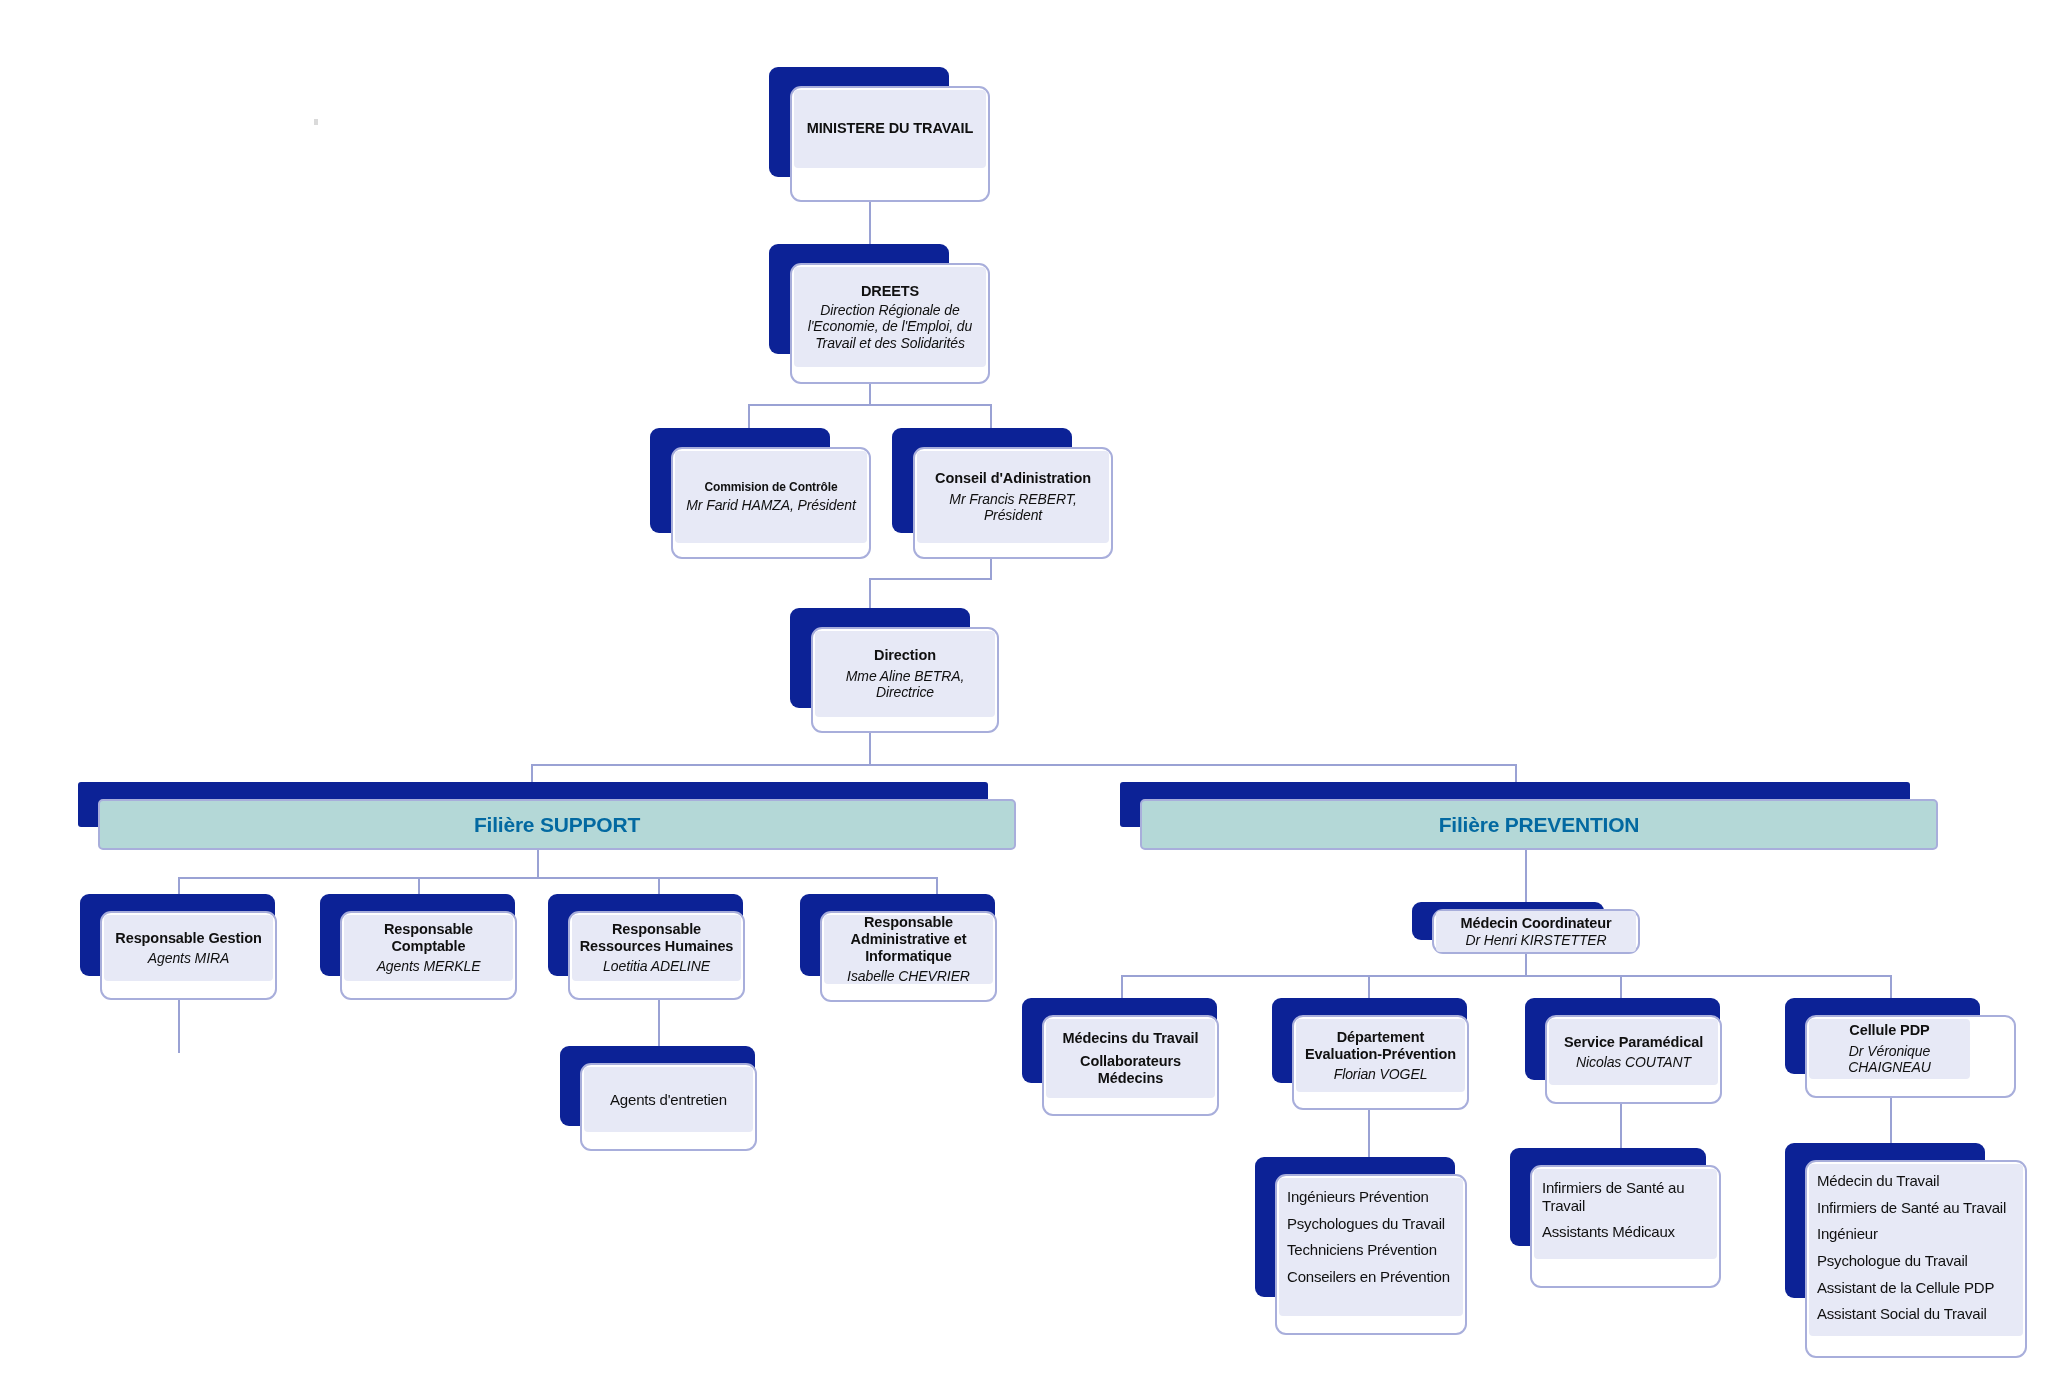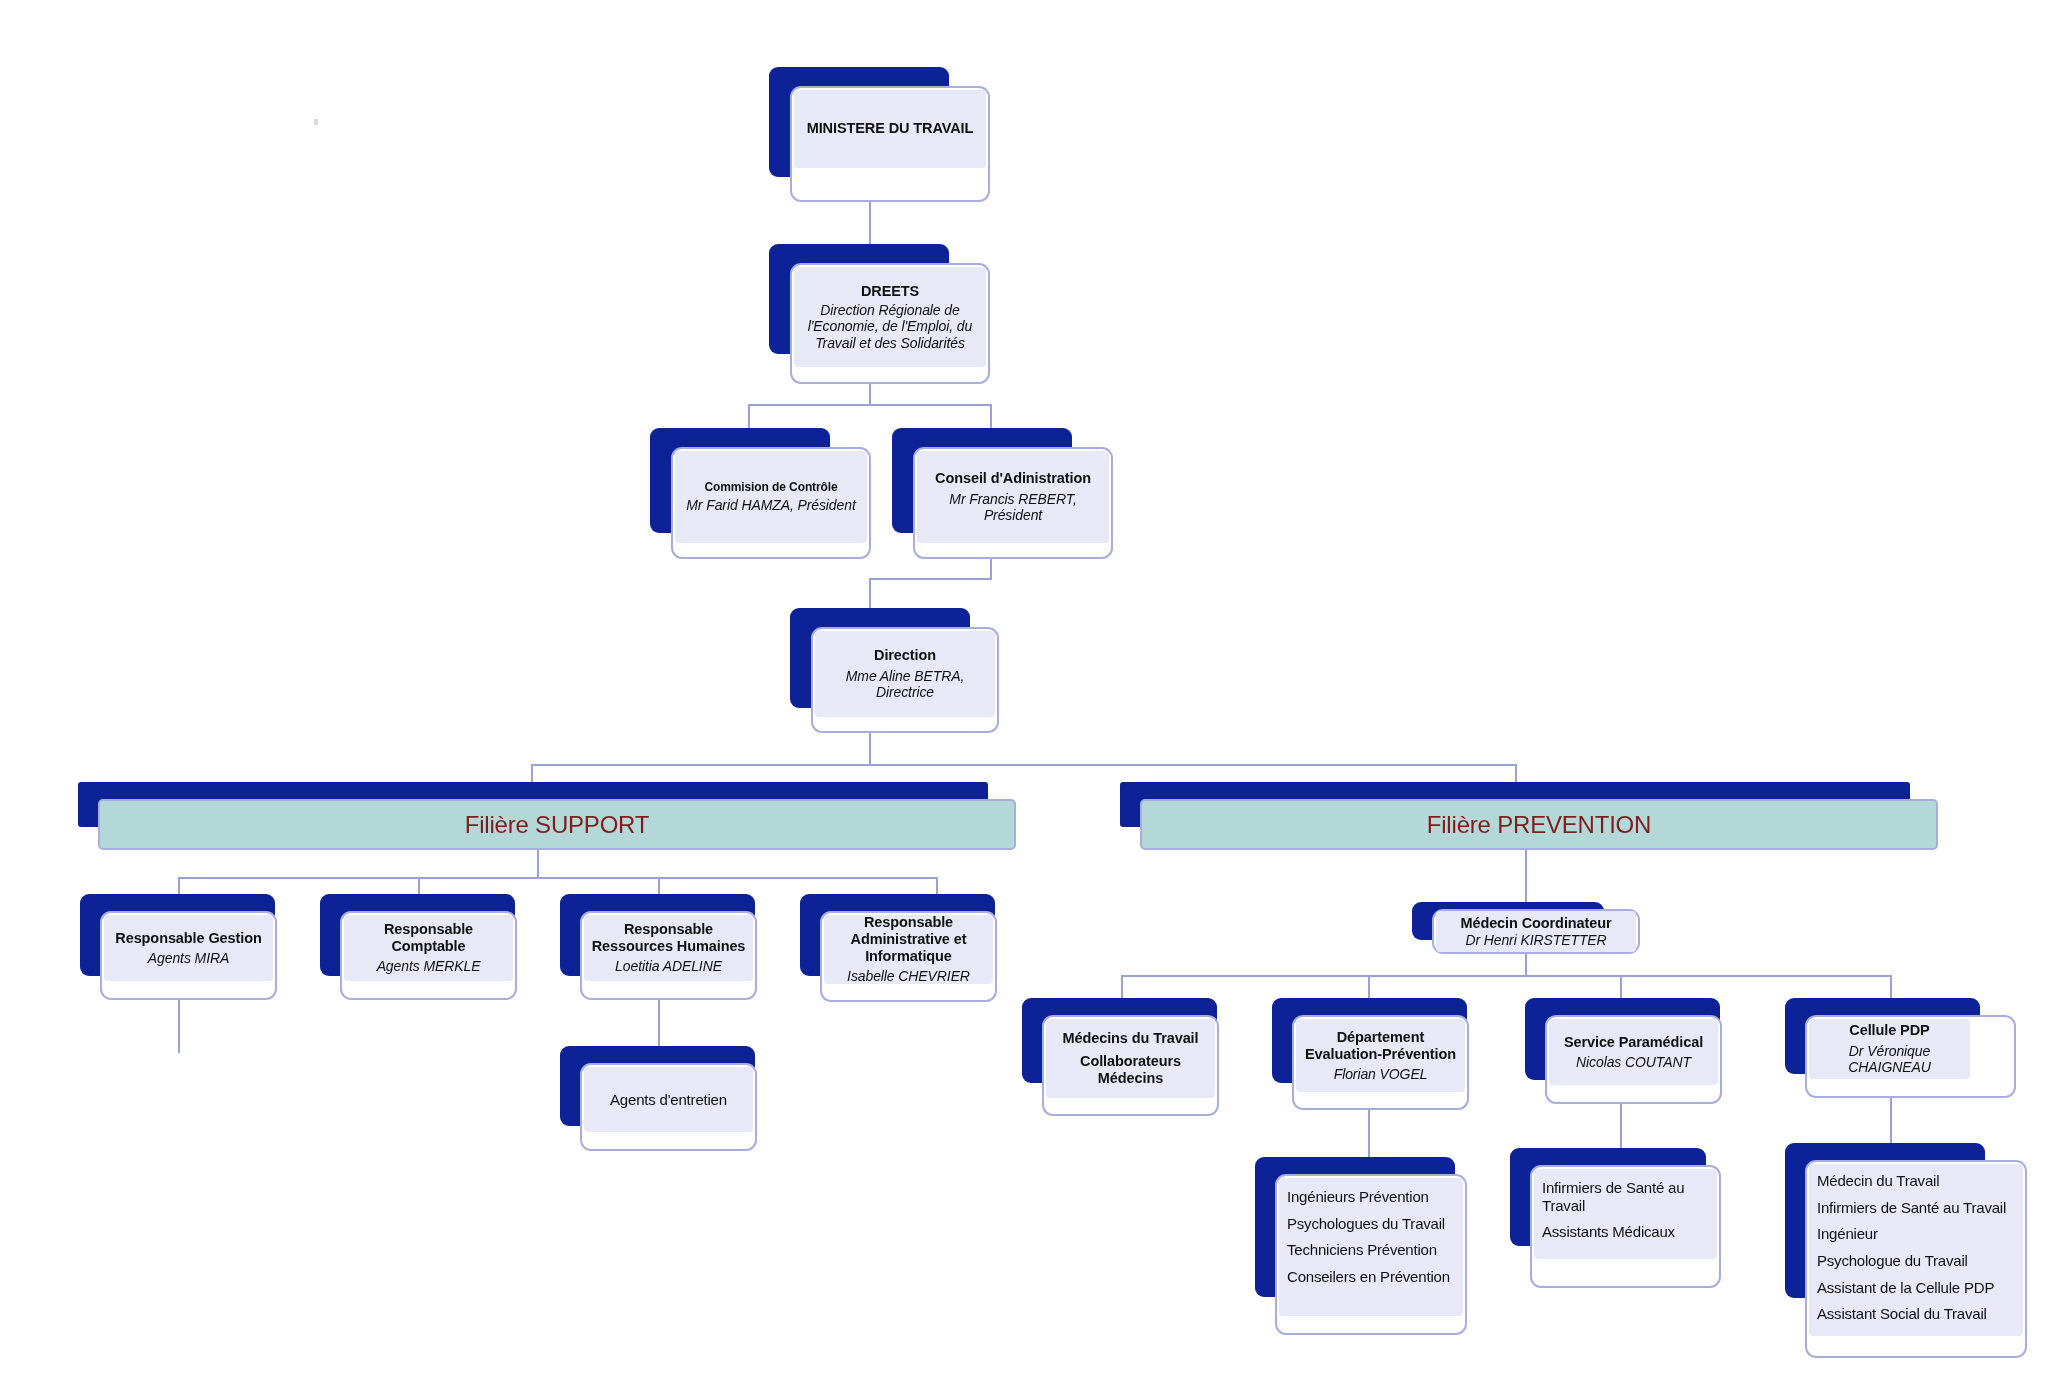--- a/index.html
+++ b/index.html
@@ -42,21 +42,21 @@
   .plain{line-height:1.18;letter-spacing:-0.2px;}
 
   
   .banner .shadow{background:#0c2296;border-radius:3px;}
   .banner .card{
     background:#b4d8d7;
     border:2px solid #a8aedb;
     border-radius:5px;
     display:flex;align-items:center;justify-content:center;
   }
-  .banner .btxt{font-weight:normal;font-size:24px;color:#7f1d1d;letter-spacing:-0.2px;}
+  .banner .btxt{font-weight:bold;font-size:21px;color:#0369a1;letter-spacing:-0.2px;}
 
   .artifact{position:absolute;width:4px;height:6px;background:#d4d4d4;opacity:.85;}
 </style>
 </head>
 <body>
 
 <div id="canvas">
 
   <div class="artifact" style="left:314px;top:119px;"></div>
 
@@ -170,21 +170,21 @@
 
   <div class="node" style="left:320px;top:894px;width:215px;height:106px;">
     <div class="shadow" style="width:195px;height:82px;"></div>
     <div class="card" style="left:20px;top:17px;width:177px;height:89px;"></div>
     <div class="fill" style="left:24px;top:21px;width:169px;height:66px;">
       <div class="ttl" style="font-size:14.5px;">Responsable Comptable</div>
       <div class="sub" style="font-size:14px;margin-top:3px;">Agents MERKLE</div>
     </div>
   </div>
 
-  <div class="node" style="left:560px;top:894px;width:215px;height:126px;padding-left:39px;">
+  <div class="node" style="left:548px;top:894px;width:215px;height:126px;padding-left:39px;">
     <div class="shadow" style="width:195px;height:82px;"></div>
     <div class="card" style="left:20px;top:17px;width:177px;height:89px;"></div>
     <div class="fill" style="left:24px;top:21px;width:169px;height:66px;">
       <div class="ttl" style="font-size:14.5px;">Responsable Ressources Humaines</div>
       <div class="sub" style="font-size:14px;margin-top:3px;">Loetitia ADELINE</div>
     </div>
   </div>
 
   <div class="node" style="left:560px;top:1046px;width:215px;height:105px;">
     <div class="shadow" style="width:195px;height:80px;"></div>

